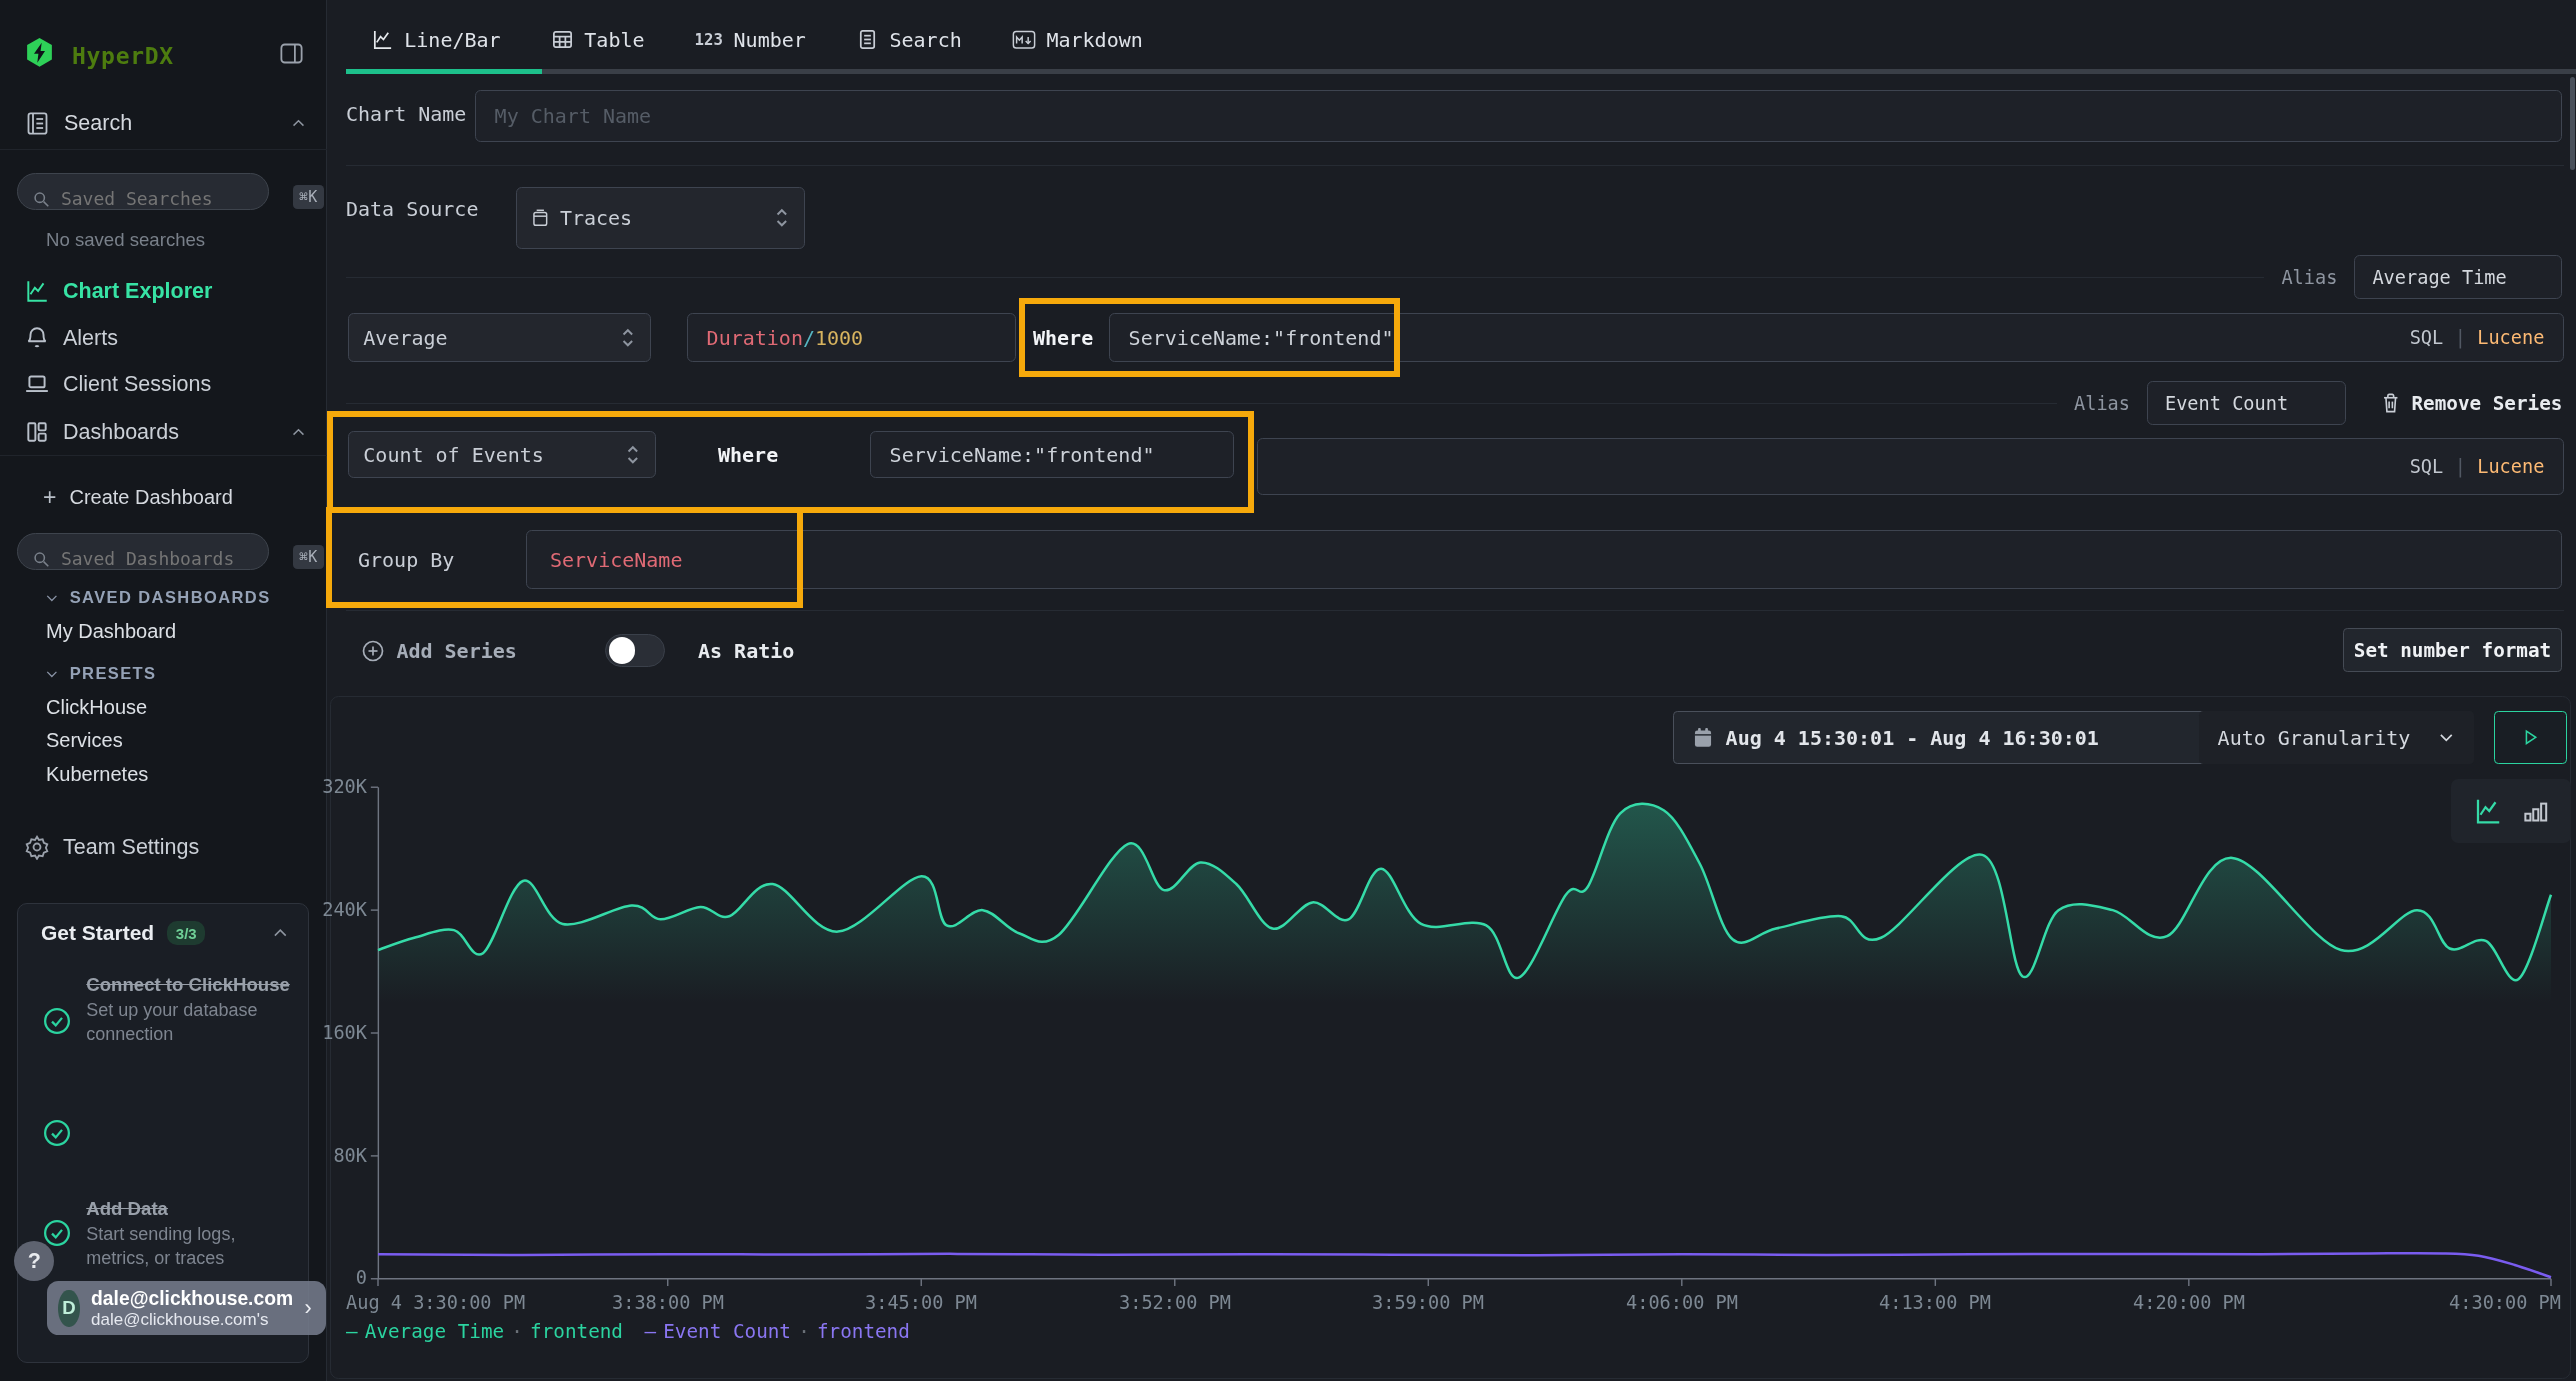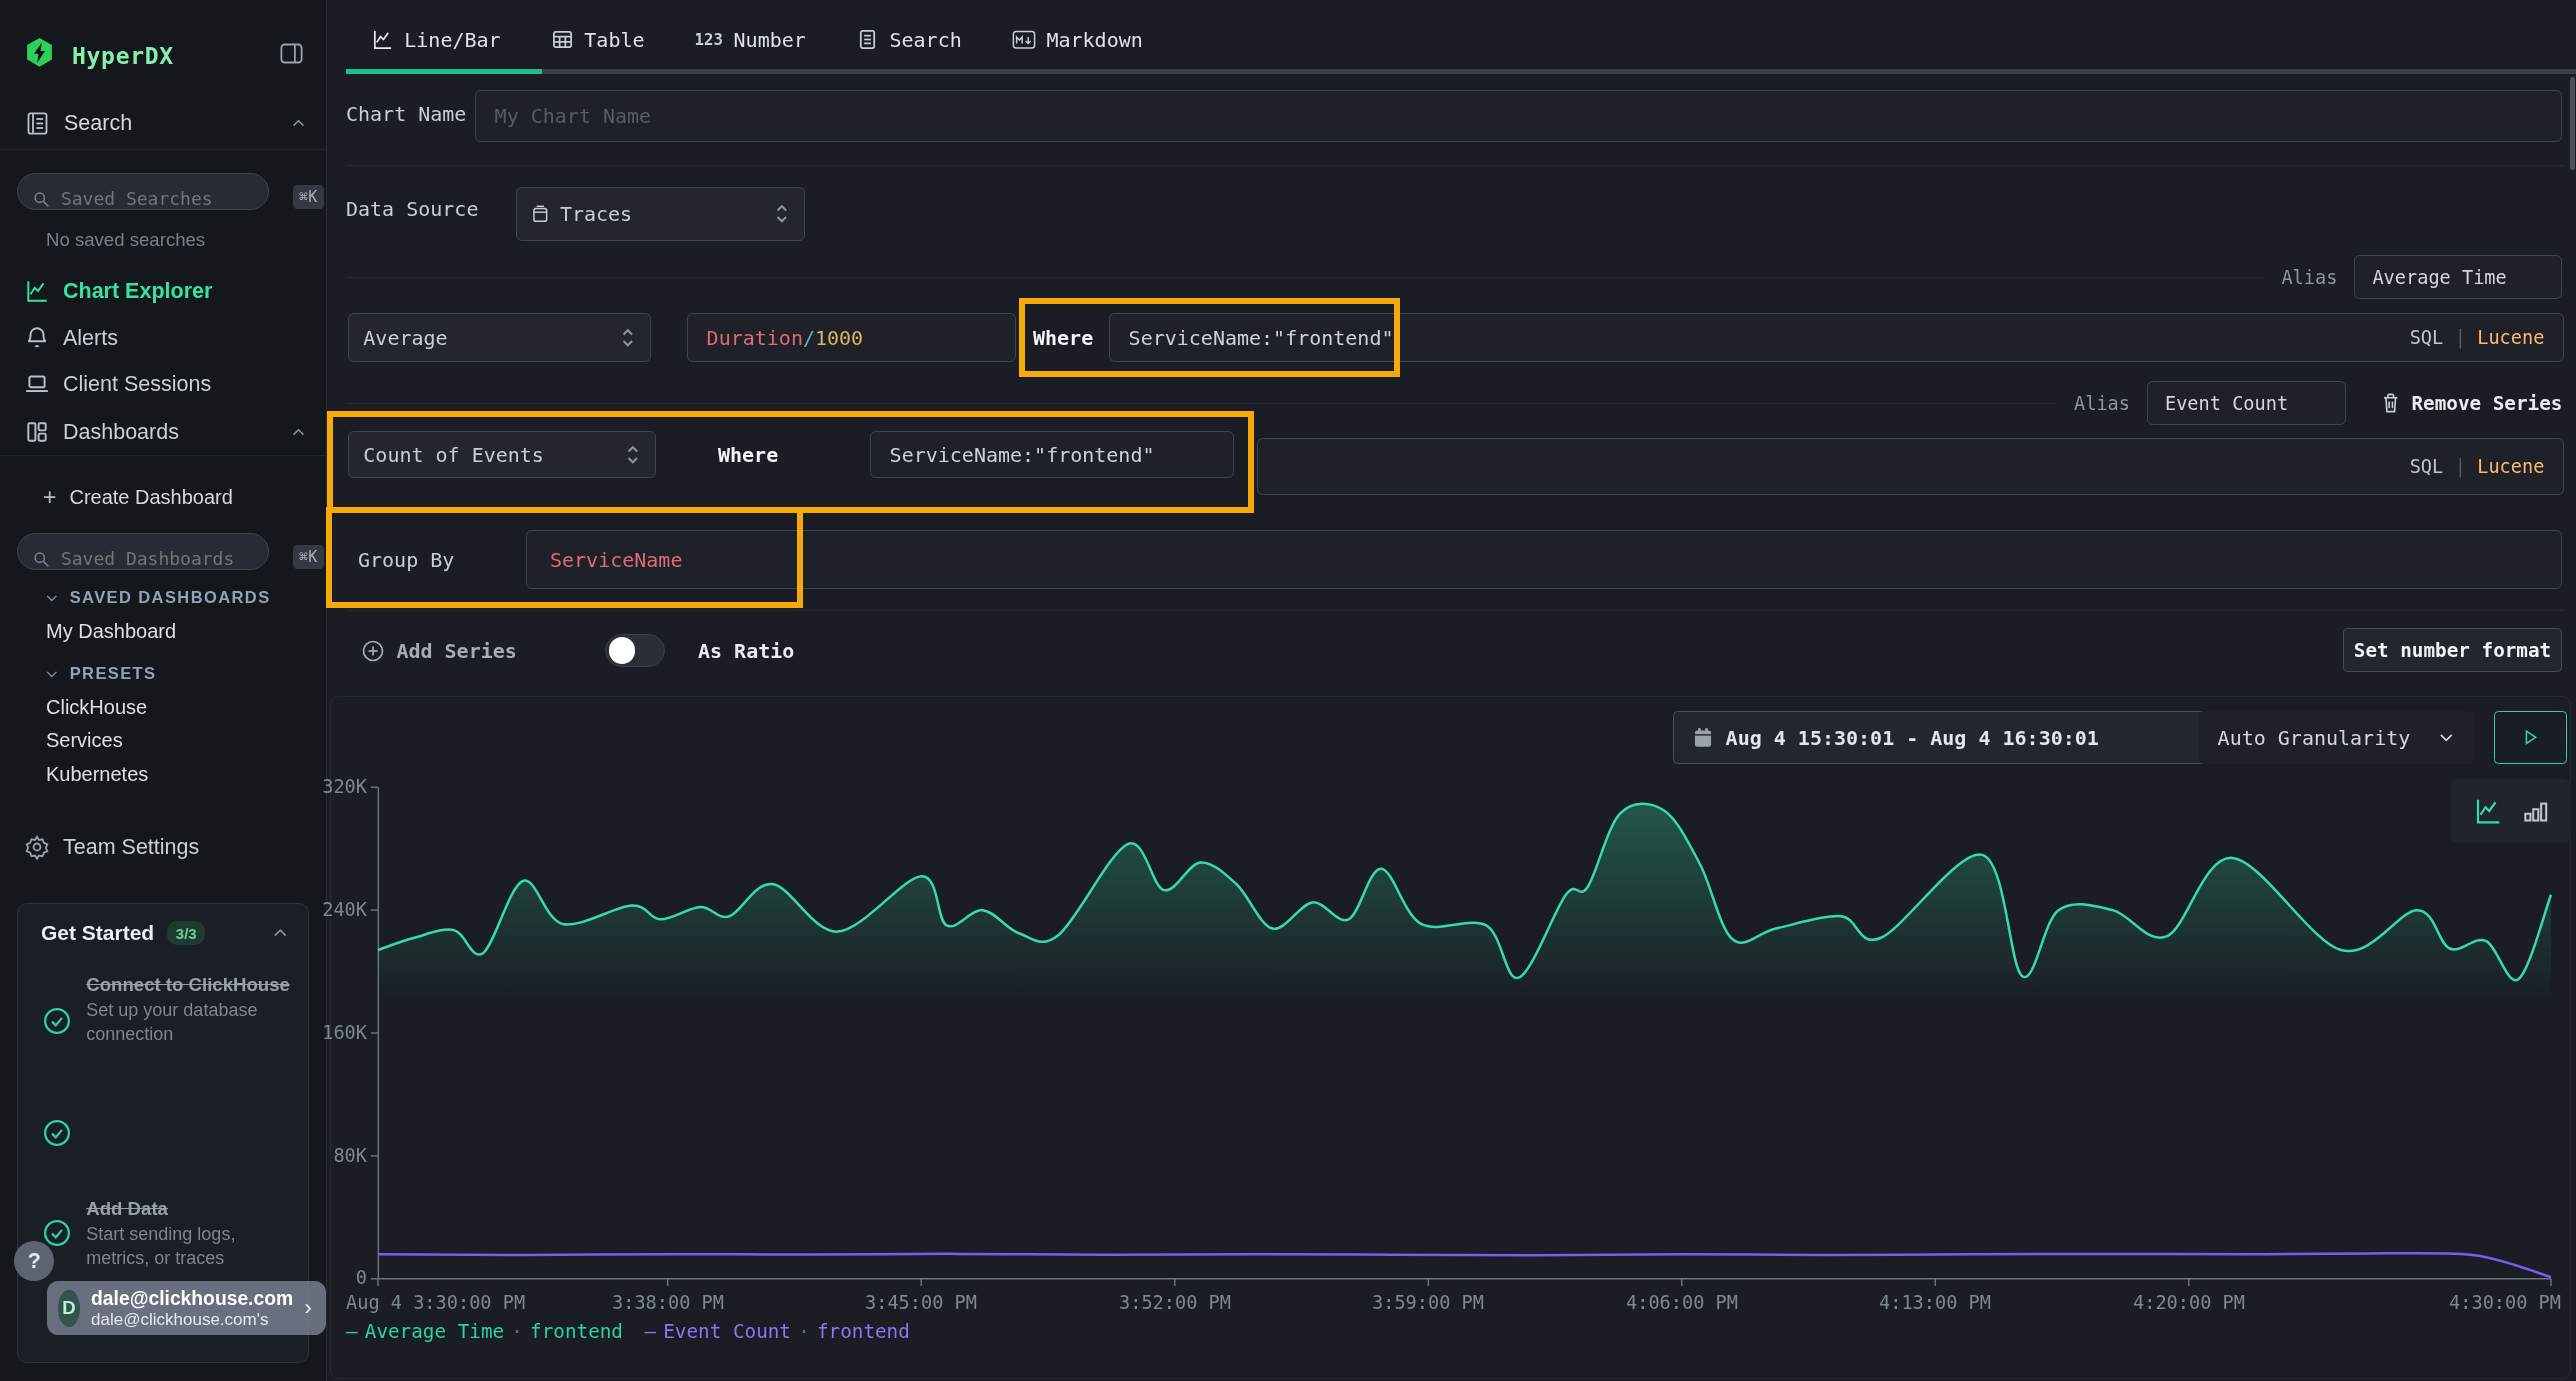--- a/index.html
+++ b/index.html
@@ -5,21 +5,21 @@
   * { margin:0; padding:0; box-sizing:border-box; }
   html,body { background:#101216; }
   .mono { font-family:"DejaVu Sans Mono","Liberation Mono",monospace; }
   body { font-family:"Liberation Sans","DejaVu Sans",sans-serif; }
   .app { position:relative; width:2576px; height:1381px; background:#1A1D23; overflow:hidden; }
 
   
   .sidebar { position:absolute; left:0; top:0; width:327px; height:1381px; background:#14171C; border-right:0.7px solid #262B33; }
   .abs { position:absolute; }
   .brand-logo { left:23px; top:36px; }
-  .brand-name { left:72px; top:43px; font-family:"DejaVu Sans Mono",monospace; font-weight:bold; font-size:23px; color:#86efac; letter-spacing:0.7px; }
+  .brand-name { left:72px; top:43px; font-family:"DejaVu Sans Mono",monospace; font-weight:bold; font-size:23px; color:#4d7c0f; letter-spacing:0.7px; }
   .collapse-btn { left:278px; top:40px; cursor:pointer; }
   .side-row { display:flex; align-items:center; }
   .search-head { left:0; top:102px; width:327px; height:43px; }
   .search-head .lbl { position:absolute; left:64px; font-size:21.5px; color:#D5D9DF; }
   .side-divider { left:0; width:327px; height:0.7px; background:#20242B; }
   .pill { position:absolute; left:17px; width:252px; height:37px; border-radius:18.6px; background:#272B33; border:1.1px solid #3E444D; display:flex; align-items:flex-end; padding:0 8.6px 0 14.3px; }
   .pill .ph { font-family:"DejaVu Sans Mono",monospace; font-size:18px; color:#59616B; margin-left:10px; flex:1; background:transparent; border:none; outline:none; }
   .kbd { font-family:"DejaVu Sans Mono",monospace; font-size:15px; color:#A9AFB9; background:#343942; border-radius:4.3px; padding:2.9px 6.4px; }
   .muted-note { font-size:18.6px; color:#79808A; }
   .nav-item { left:0; width:327px; height:46px; cursor:pointer; }
@@ -350,21 +350,21 @@
   <div class="tab-track">
     <div class="active-seg"></div>
   </div>
 
   <span class="flabel" style="left:346px; top:102px;">Chart Name</span>
   <input class="inputbox" style="left: 475px; top: 90px; width: 2087px; height: 52px;" placeholder="My Chart Name">
 
   <div class="divider" style="top:165px;"></div>
 
   <span class="flabel" style="left:346px; top:197px;">Data Source</span>
-  <div class="selectbox" style="left:516px; top:187px; width:289px; height:54px;">
+  <div class="selectbox" style="left:516px; top:187px; width:289px; height:62px;">
     <span style="display:flex;">
       <svg width="18.6" height="20" viewBox="0 0 20 22" fill="none" stroke="#C9CED6" stroke-width="1.6">
           <rect x="3" y="5" width="14" height="14" rx="2"></rect>
           <line x1="3" y1="9" x2="17" y2="9"></line>
           <line x1="6" y1="2.5" x2="14" y2="2.5"></line>
         </svg>
     </span>
     <span>Traces</span>
     <span class="updown">
       <svg width="15.7" height="21.5" viewBox="0 0 14 20" fill="none" stroke="#8E95A0" stroke-width="1.8">

